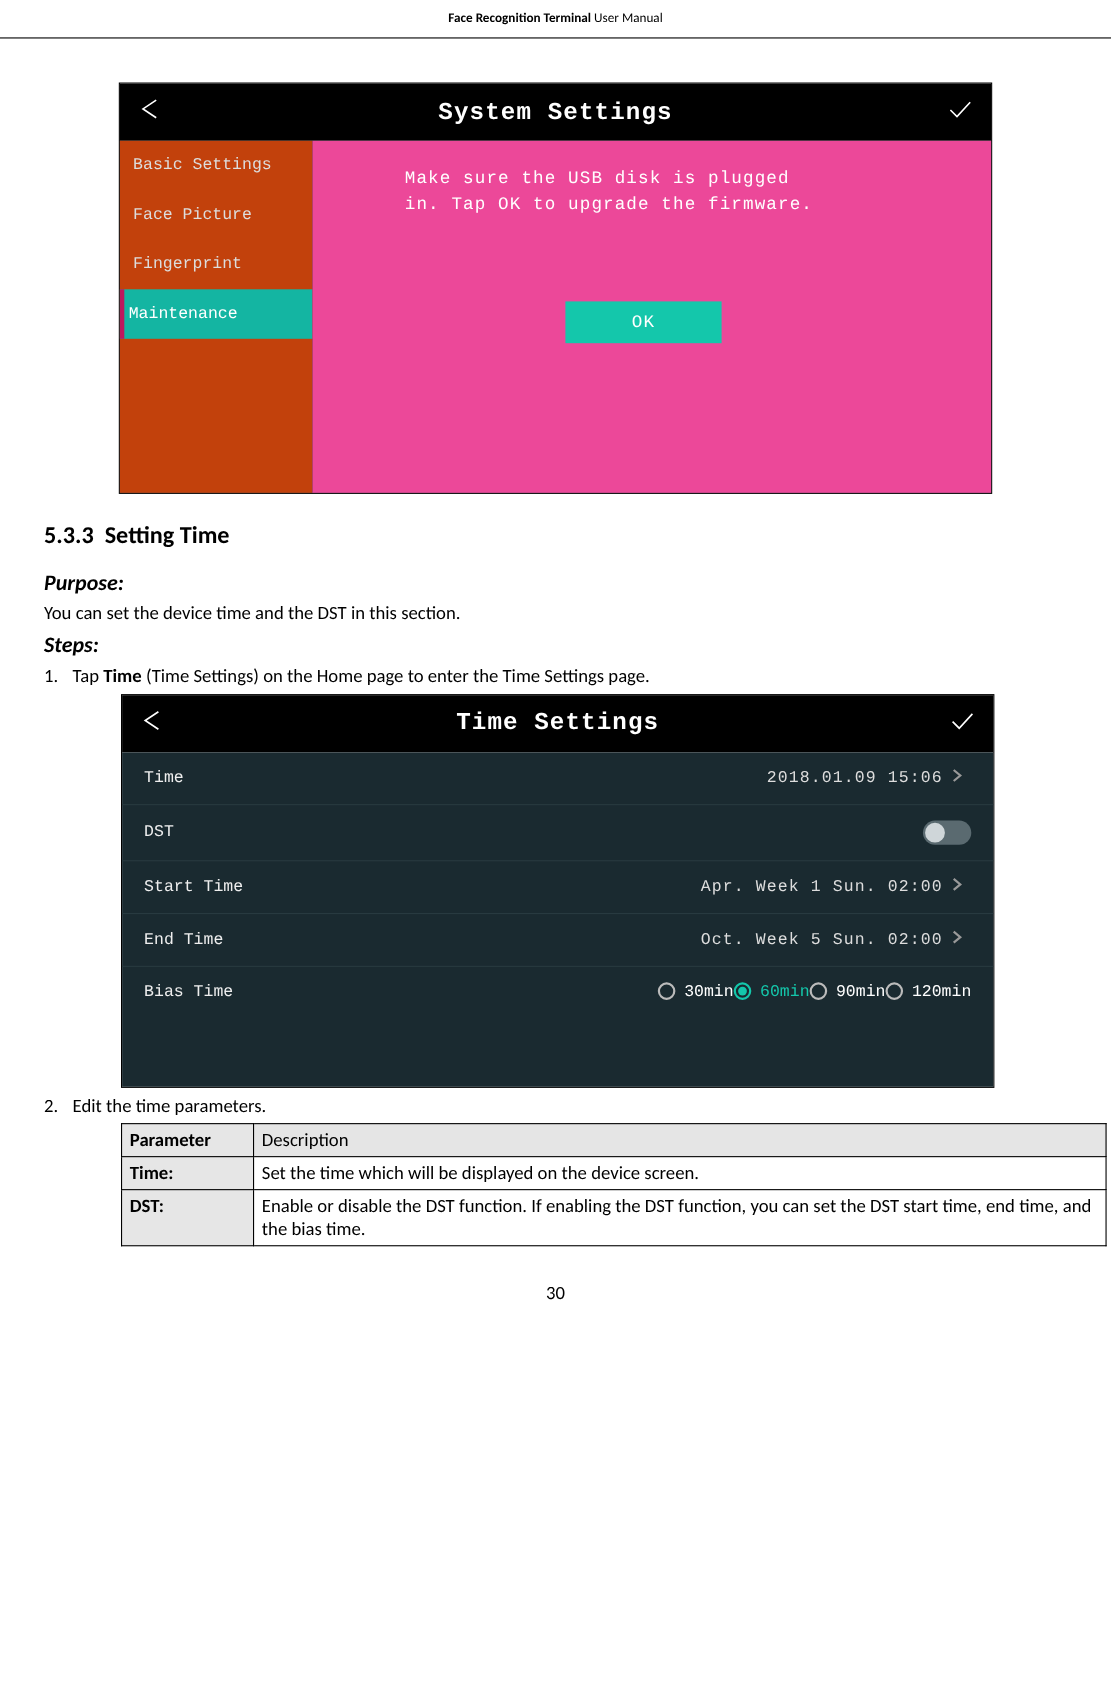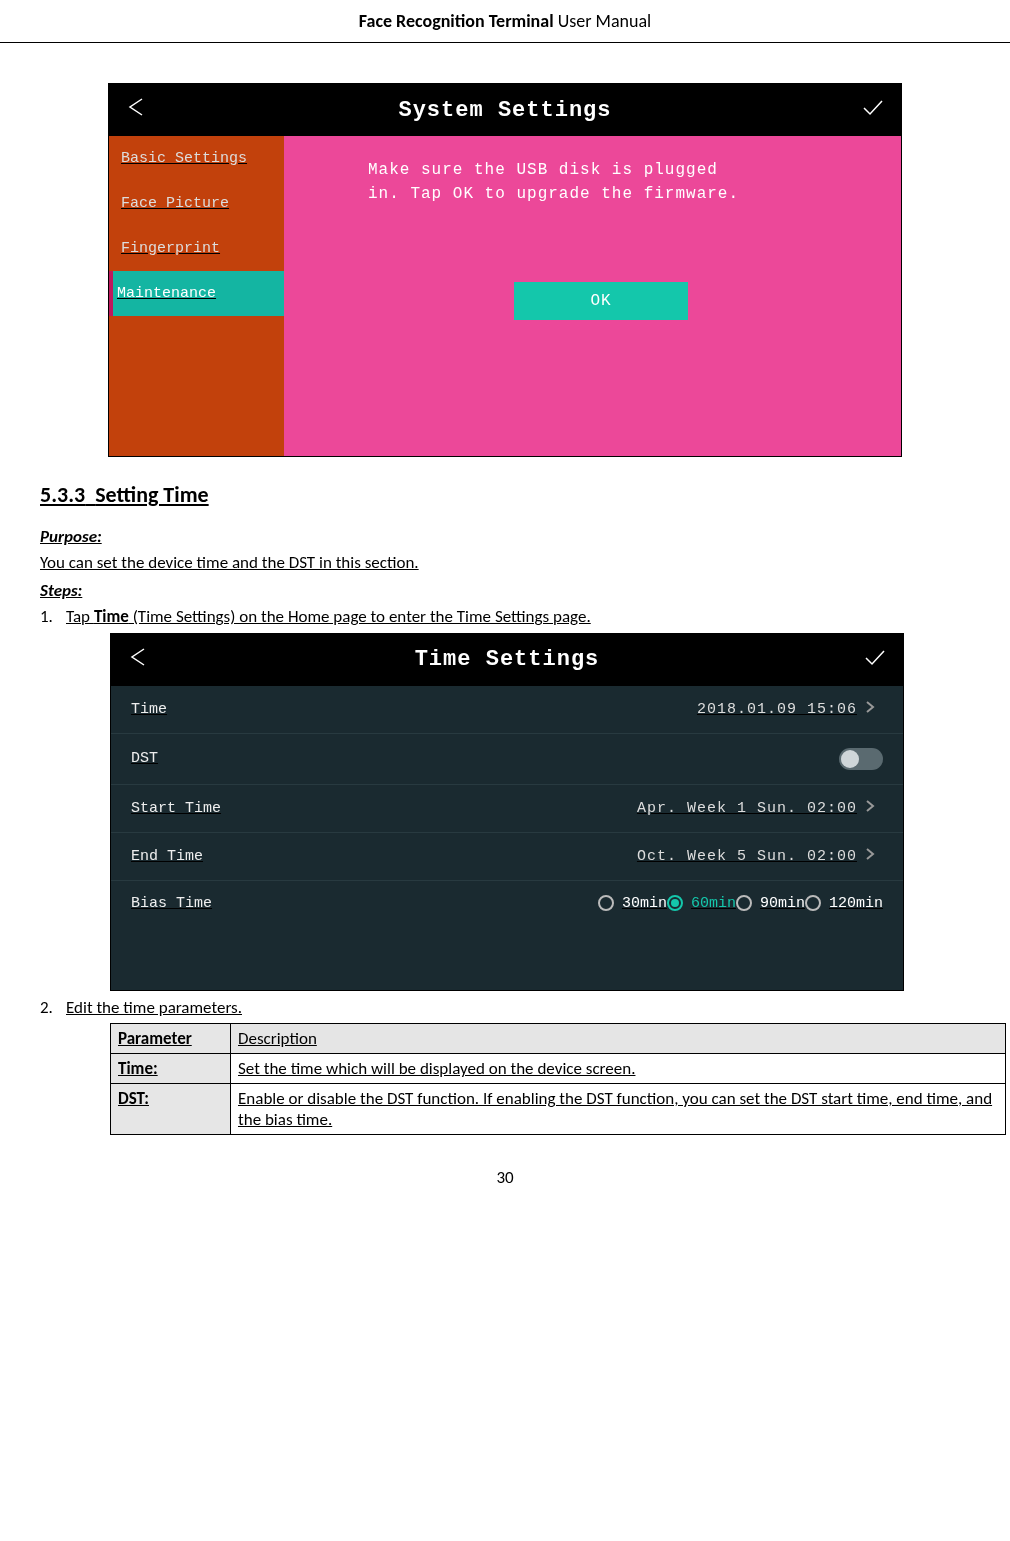--- a/index.html
+++ b/index.html
@@ -8,24 +8,24 @@
       font-size: 16px;
       background: #fff;
       color: #000;
       width: 1010px;
       margin: 0 auto;
     }
     .page-header {
       text-align: center;
       padding: 10px 0;
       border-bottom: 1.5px solid #000;
-      font-size: 18px;
+      font-size: 12px;
     }
     .page-header .bold { font-weight: bold; }
-    .content { padding: 10px 40px 0 40px; text-decoration: underline; }
+    .content { padding: 10px 40px 0 40px; }
     .page-number { text-align: center; padding: 32px 0 14px; font-size: 17px; }
 
     
     .screenshot {
       margin: 30px auto 20px auto;
       border: 1px solid #000;
     }
     .ss1 { width: 794px; }
     .ss-header {
       background: #000;
@@ -80,33 +80,33 @@
       top: 22px;
       right: 24px;
       font-size: 16px;
       line-height: 1.5;
       letter-spacing: 1px;
     }
     .ss1-ok {
       position: absolute;
       left: 230px;
       top: 146px;
-      width: 174px;
+      width: 142px;
       height: 38px;
       background: #14c7ab;
       color: #fff;
       text-align: center;
       line-height: 38px;
       font-size: 16px;
       letter-spacing: 1px;
     }
 
     
     .h3 { font-size: 22px; font-weight: bold; margin: 24px 0 18px 0; }
-    .label { font-style: italic; font-weight: bold; font-size: 17px; margin-top: 1px; }
+    .label { font-style: italic; font-weight: bold; font-size: 20px; margin-top: 1px; }
     .para { font-size: 17px; margin: 5px 0; line-height: 1.35; }
     .step { font-size: 17px; margin: 5px 0; }
     .step .num { display: inline-block; width: 26px; }
     .step .body { display: inline; }
 
     
     .ss2 { width: 794px; margin-left: 70px; margin-top: 6px; margin-bottom: 6px; }
     .ss2-body {
       background: #1a2a30;
       color: #fff;

